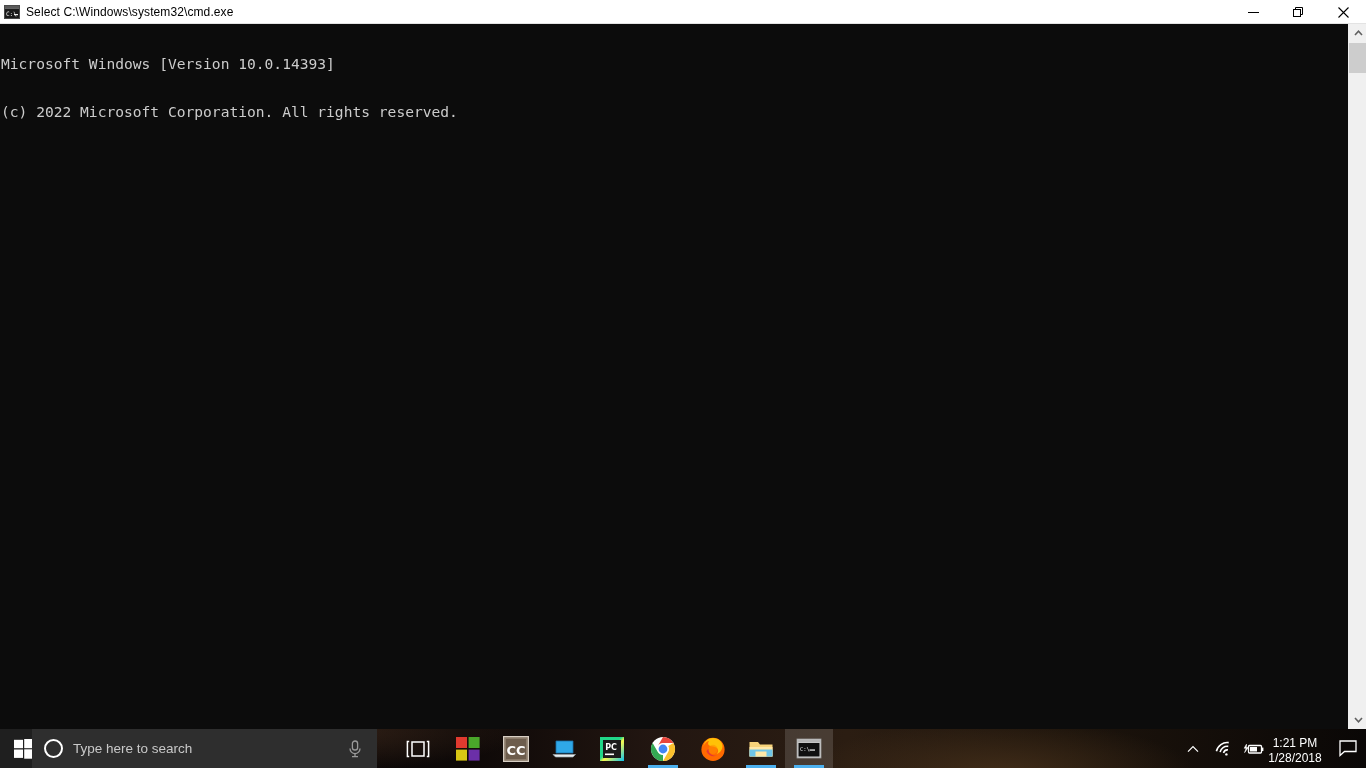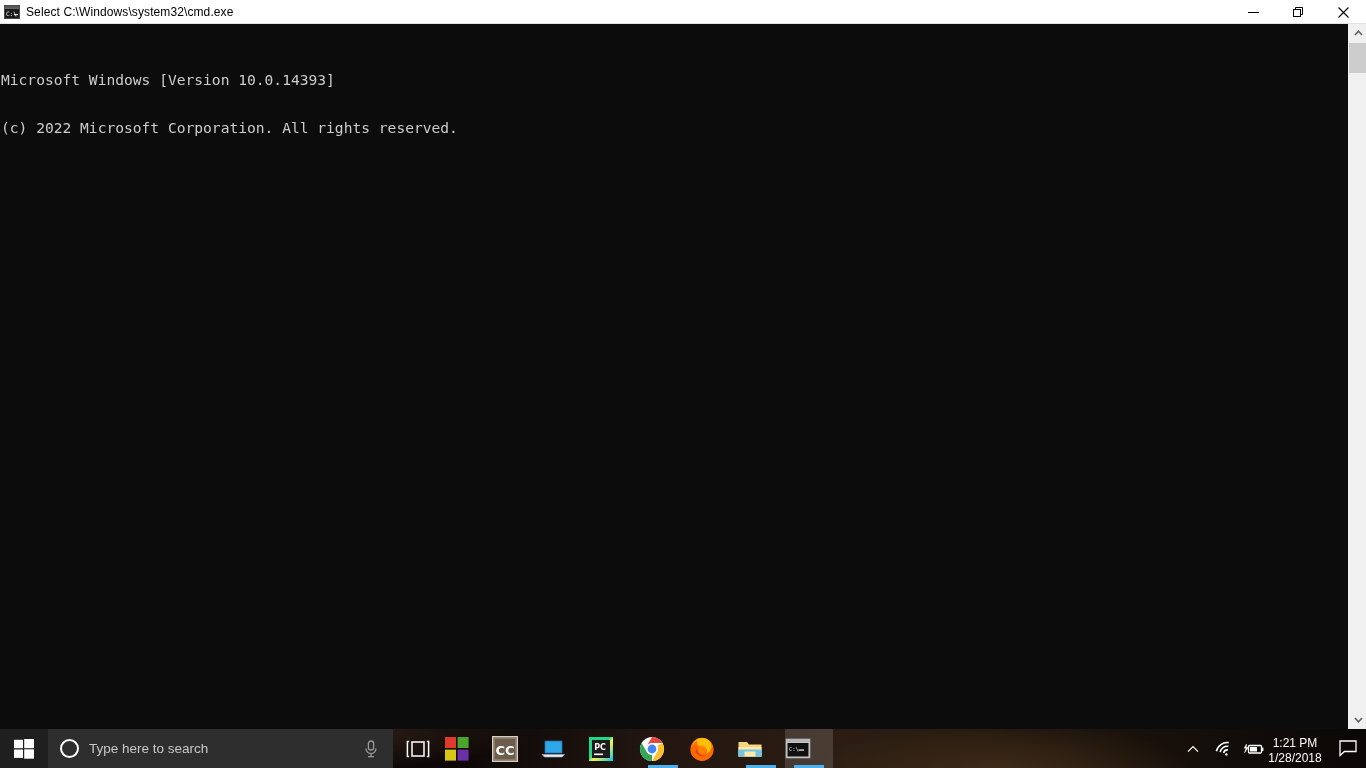--- a/index.html
+++ b/index.html
@@ -37,21 +37,21 @@
     justify-content:center; cursor:default;
   }
   .wc-btn svg { display:block; }
 
   
   #console-body {
     position:absolute; left:0; top:24px; width:1348px; height:705px;
     background:#0c0c0c; overflow:hidden;
     font-family:"DejaVu Sans Mono","Liberation Mono",monospace;
     font-size:14.6px; line-height:16px; color:#cccccc;
-    padding:16px 0 0 1px;
+    padding:0px 0 0 1px;
     white-space:pre;
   }
   .cline { height:16px; line-height:16px; letter-spacing:0px; }
   .sel {
     background:#ffffff; color:#000000;
   }
 
   
   #console-scrollbar {
     position:absolute; right:0; top:24px; width:18px; height:705px;
@@ -78,41 +78,41 @@
     background:
       radial-gradient(ellipse 320px 60px at 300px 0px, rgba(90,60,40,0.55), rgba(0,0,0,0) 72%),
       radial-gradient(ellipse 260px 70px at 1000px 44px, rgba(70,48,26,0.85), rgba(0,0,0,0) 75%),
       linear-gradient(90deg,#060606 0%, #0d0807 34%, #221611 48%, #2b1d12 62%, #1d140c 78%, #0a0706 100%);
   }
   #start-button {
     position:absolute; left:0; top:0; width:48px; height:39px;
     background:#1f1f1f; display:flex; align-items:center; justify-content:center;
   }
   #search-box {
-    position:absolute; left:48px; top:0; width:345px; height:39px;
+    position:absolute; left:32px; top:0; width:345px; height:39px;
     background:#2e2e2e; display:flex; align-items:center;
   }
   #cortana-ring {
     width:19px; height:19px; border-radius:50%;
     border:2px solid #ffffff; margin-left:12px; flex:0 0 19px;
   }
   #search-placeholder {
     margin-left:10px; font-size:13.5px; color:#c8c8c8;
     font-family:"Liberation Sans", sans-serif;
   }
   #mic-icon {
     position:absolute; right:14px; top:11px; width:16px; height:18px;
   }
   #taskview-button {
     position:absolute; left:396px; top:0; width:44px; height:39px;
     display:flex; align-items:center; justify-content:center;
   }
   .task-icon-btn {
     position:absolute; top:0; width:48px; height:39px;
-    display:flex; align-items:center; 
+    display:flex; align-items:center; justify-content:center;
   }
   .task-icon-btn.active-win { background:rgba(255,255,255,0.14); }
   .run-indicator {
     position:absolute; bottom:0px; left:9px; width:30px; height:3px;
     background:#4cb0ee;
   }
   .icon-img { width:26px; height:26px; position:relative; display:block; }
 
   
   #tray { position:absolute; right:0; top:0; height:39px; }

